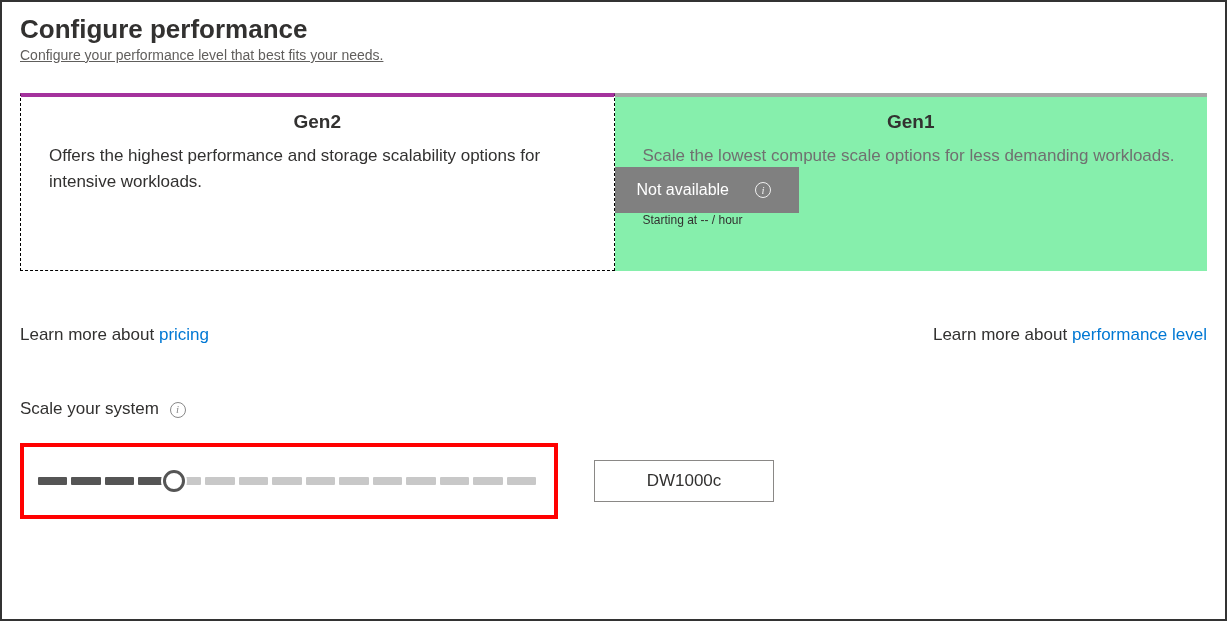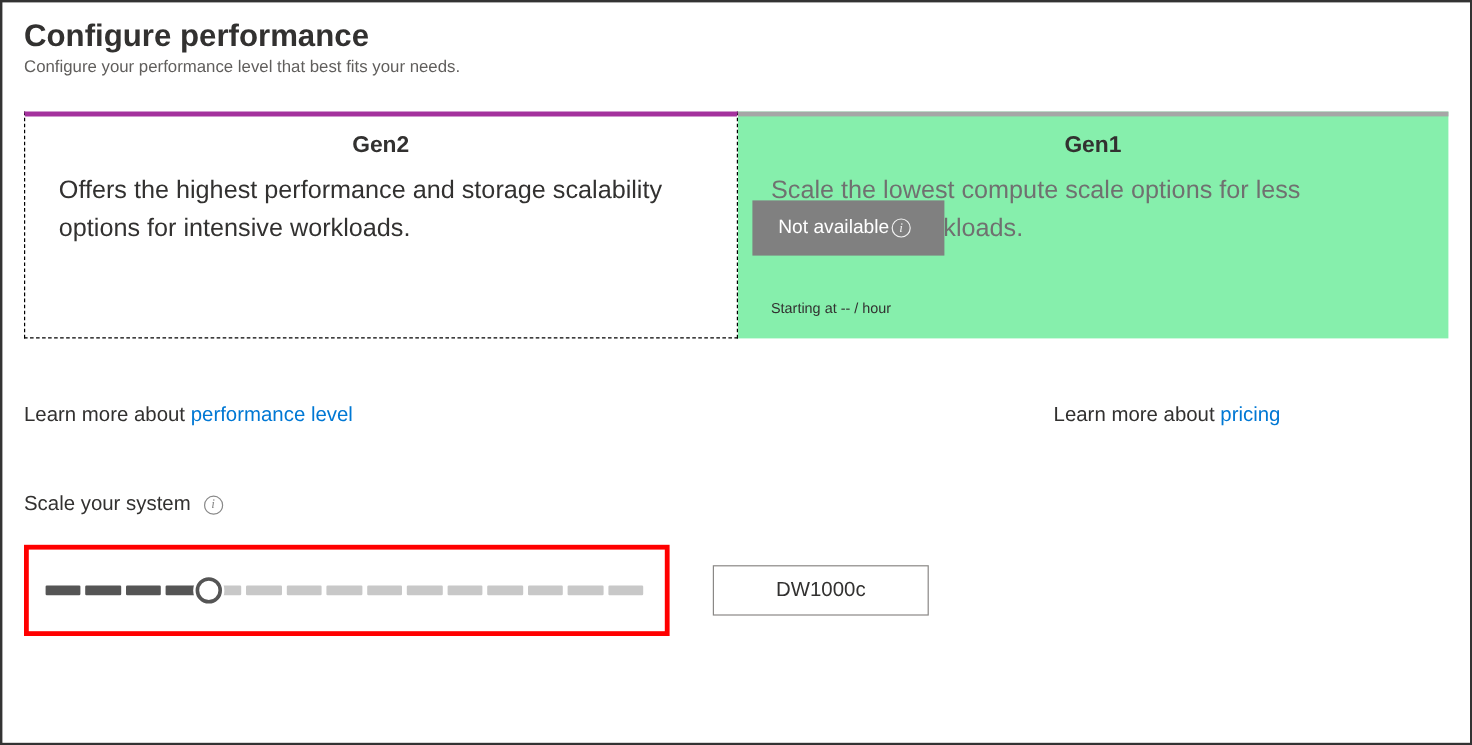--- a/index.html
+++ b/index.html
@@ -17,20 +17,21 @@
       font-size: 26px;
       font-weight: 700;
       color: #323130;
       margin-top: 2px;
     }
     .subtitle {
       font-size: 14px;
       color: #605e5c;
       margin-top: 2px;
       margin-bottom: 30px;
+      text-decoration: underline;
     }
     .tiles {
       display: flex;
       width: 100%;
     }
     .tier-card {
       flex: 1;
       min-height: 178px;
       padding: 14px 28px 18px 28px;
       position: relative;
@@ -45,43 +46,43 @@
       background: #86efac;
     }
     .tier-title {
       font-size: 19px;
       font-weight: 700;
       text-align: center;
       margin-bottom: 10px;
       color: #323130;
     }
     .tier-desc {
-      font-size: 21px;
+      font-size: 17px;
       color: #323130;
       line-height: 1.5;
     }
     .tier-card.inactive .tier-desc {
       color: #707070;
     }
     .tier-footer {
       font-size: 12px;
       color: #323130;
       margin-top: 44px;
     }
     .not-available-badge {
       position: absolute;
       top: 70px;
-      left: 12px;
+      left: 0;
       background: #808080;
       color: #fff;
       font-size: 16px;
       padding: 14px 28px 14px 22px;
       display: flex;
       align-items: center;
-      gap: 2px;
+      gap: 26px;
     }
     .info-icon {
       display: inline-flex;
       align-items: center;
       justify-content: center;
       width: 16px;
       height: 16px;
       border: 1px solid currentColor;
       border-radius: 50%;
       font-size: 11px;
@@ -171,25 +172,25 @@
       <div class="tier-desc">Scale the lowest compute scale options for less demanding workloads.</div>
       <div class="not-available-badge">
         <span>Not available</span>
         <span class="info-icon white">i</span>
       </div>
       <div class="tier-footer">Starting at -- / hour</div>
     </div>
   </div>
 
   <div class="links-row">
+    <div style="margin-right:140px;">
+      <span>Learn more about </span><a href="#">pricing</a>
+    </div>
     <div>
       <span>Learn more about </span><a href="#">performance level</a>
-    </div>
-    <div style="margin-right:140px;">
-      <span>Learn more about </span><a href="#">pricing</a>
     </div>
   </div>
 
   <div class="scale-label">
     <span>Scale your system</span>
     <span class="info-icon grey">i</span>
   </div>
 
   <div class="slider-row">
     <div class="slider-outline">

